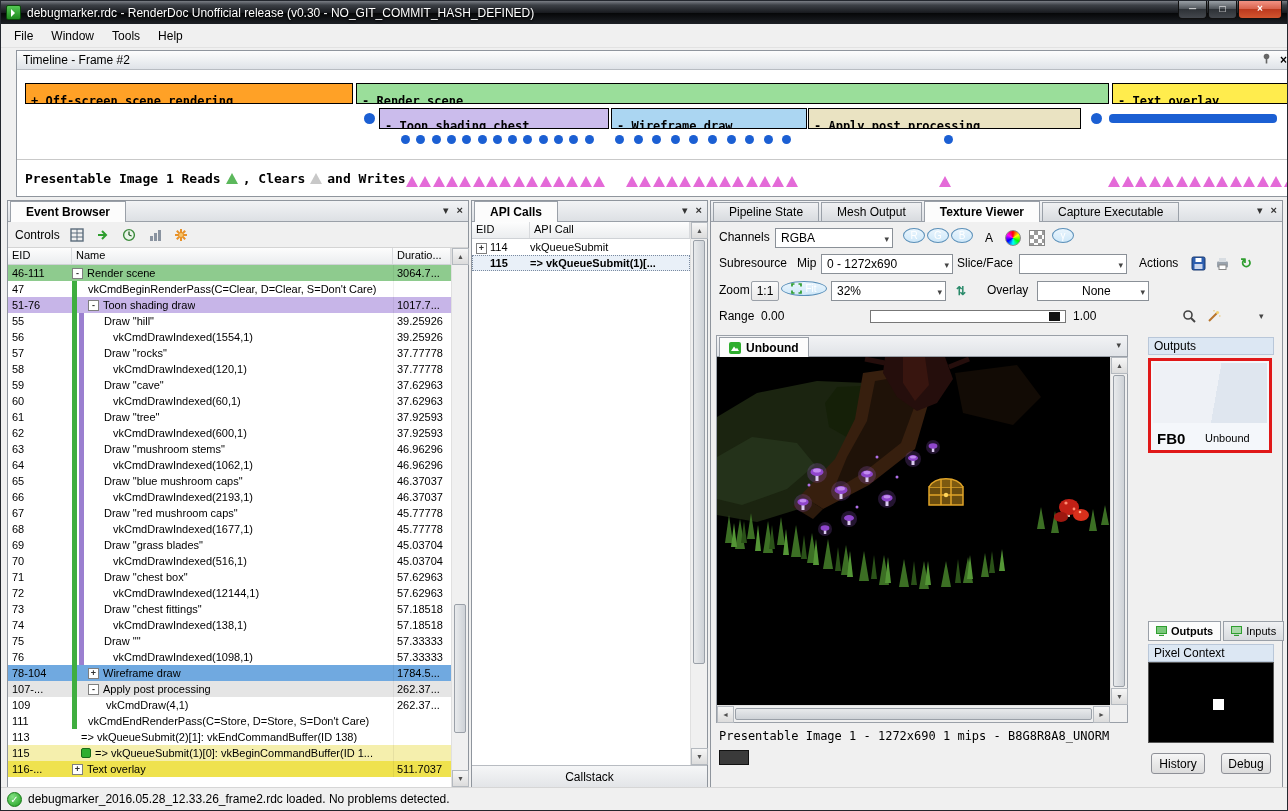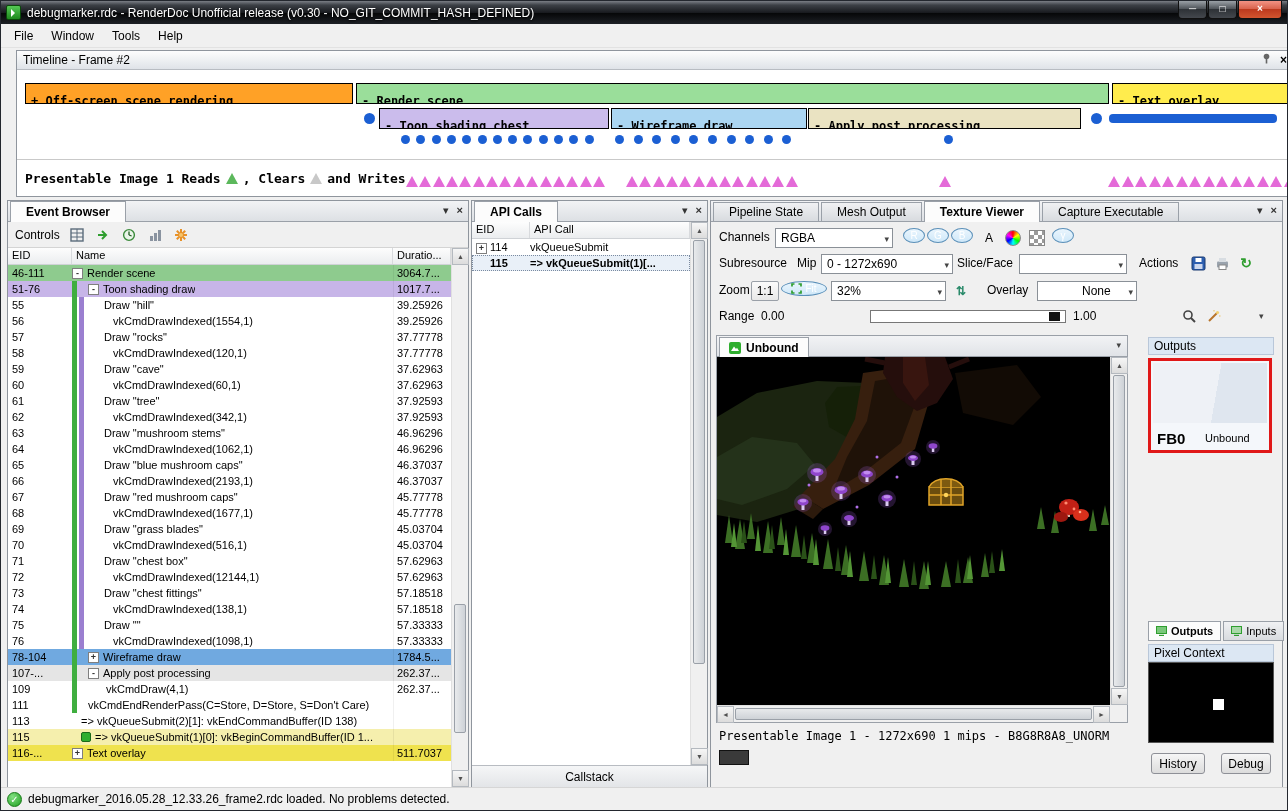--- a/index.html
+++ b/index.html
@@ -260,20 +260,29 @@
     <div>
         <div class="erow s-green">
           <div class="c-eid">46-111</div>
           <div class="c-name">
             <span class="ind" style="width: 0px;"></span>
             <span class="exp">-</span>
             <span class="ntext">Render scene</span>
           </div>
           <div class="c-dur">3064.7...</div>
         </div>
+        <div class="erow">
+          <div class="c-eid">47</div>
+          <div class="c-name">
+            <span class="strip" style="background: rgb(63, 174, 63);"></span>
+            <span class="ind" style="width: 9px;"></span>
+            <span class="ntext">vkCmdBeginRenderPass(C=Clear, D=Clear, S=Don't Care)</span>
+          </div>
+          <div class="c-dur"></div>
+        </div>
         <div class="erow s-purple">
           <div class="c-eid">51-76</div>
           <div class="c-name">
             <span class="strip" style="background: rgb(63, 174, 63);"></span>
             <span class="ind" style="width: 9px;"></span>
             <span class="exp">-</span>
             <span class="ntext">Toon shading draw</span>
           </div>
           <div class="c-dur">1017.7...</div>
         </div>
@@ -346,21 +355,21 @@
             <span class="ntext">Draw "tree"</span>
           </div>
           <div class="c-dur">37.92593</div>
         </div>
         <div class="erow">
           <div class="c-eid">62</div>
           <div class="c-name">
             <span class="strip" style="background: rgb(63, 174, 63);"></span>
             <span class="strip" style="background: rgb(155, 127, 208);"></span>
             <span class="ind" style="width: 27px;"></span>
-            <span class="ntext">vkCmdDrawIndexed(342,1)</span>
+            <span class="ntext">vkCmdDrawIndexed(600,1)</span>
           </div>
           <div class="c-dur">37.92593</div>
         </div>
         <div class="erow">
           <div class="c-eid">63</div>
           <div class="c-name">
             <span class="strip" style="background: rgb(63, 174, 63);"></span>
             <span class="strip" style="background: rgb(155, 127, 208);"></span>
             <span class="ind" style="width: 18px;"></span>
             <span class="ntext">Draw "mushroom stems"</span>
@@ -686,21 +695,21 @@
     <span>Fit</span>
   </div>
   <div class="combo" style="left:120px;top:80px;width:115px;">
     <span>32%</span>
     <span class="car">▾</span>
   </div>
   <div class="iconbtn" style="left:240px;top:80px;color:#2a8a6a;font-weight:bold;">
       <span>⇅</span>
     </div>
   <span class="rp-label" style="left:276px;top:79px;">Overlay</span>
-  <div class="combo" style="left:326px;top:80px;width:100px;padding-left:44px;">
+  <div class="combo" style="left:326px;top:80px;width:112px;padding-left:44px;">
     <span>None</span>
     <span class="car">▾</span>
   </div>
 
   <span class="rp-label" style="left:8px;top:105px;">Range</span>
   <span class="rp-label" style="left:50px;top:105px;">0.00</span>
   <div class="rslider" style="left:159px;top:109px;">
     <div class="rthumb"></div>
   </div>
   <span class="rp-label" style="left:362px;top:105px;">1.00</span>

